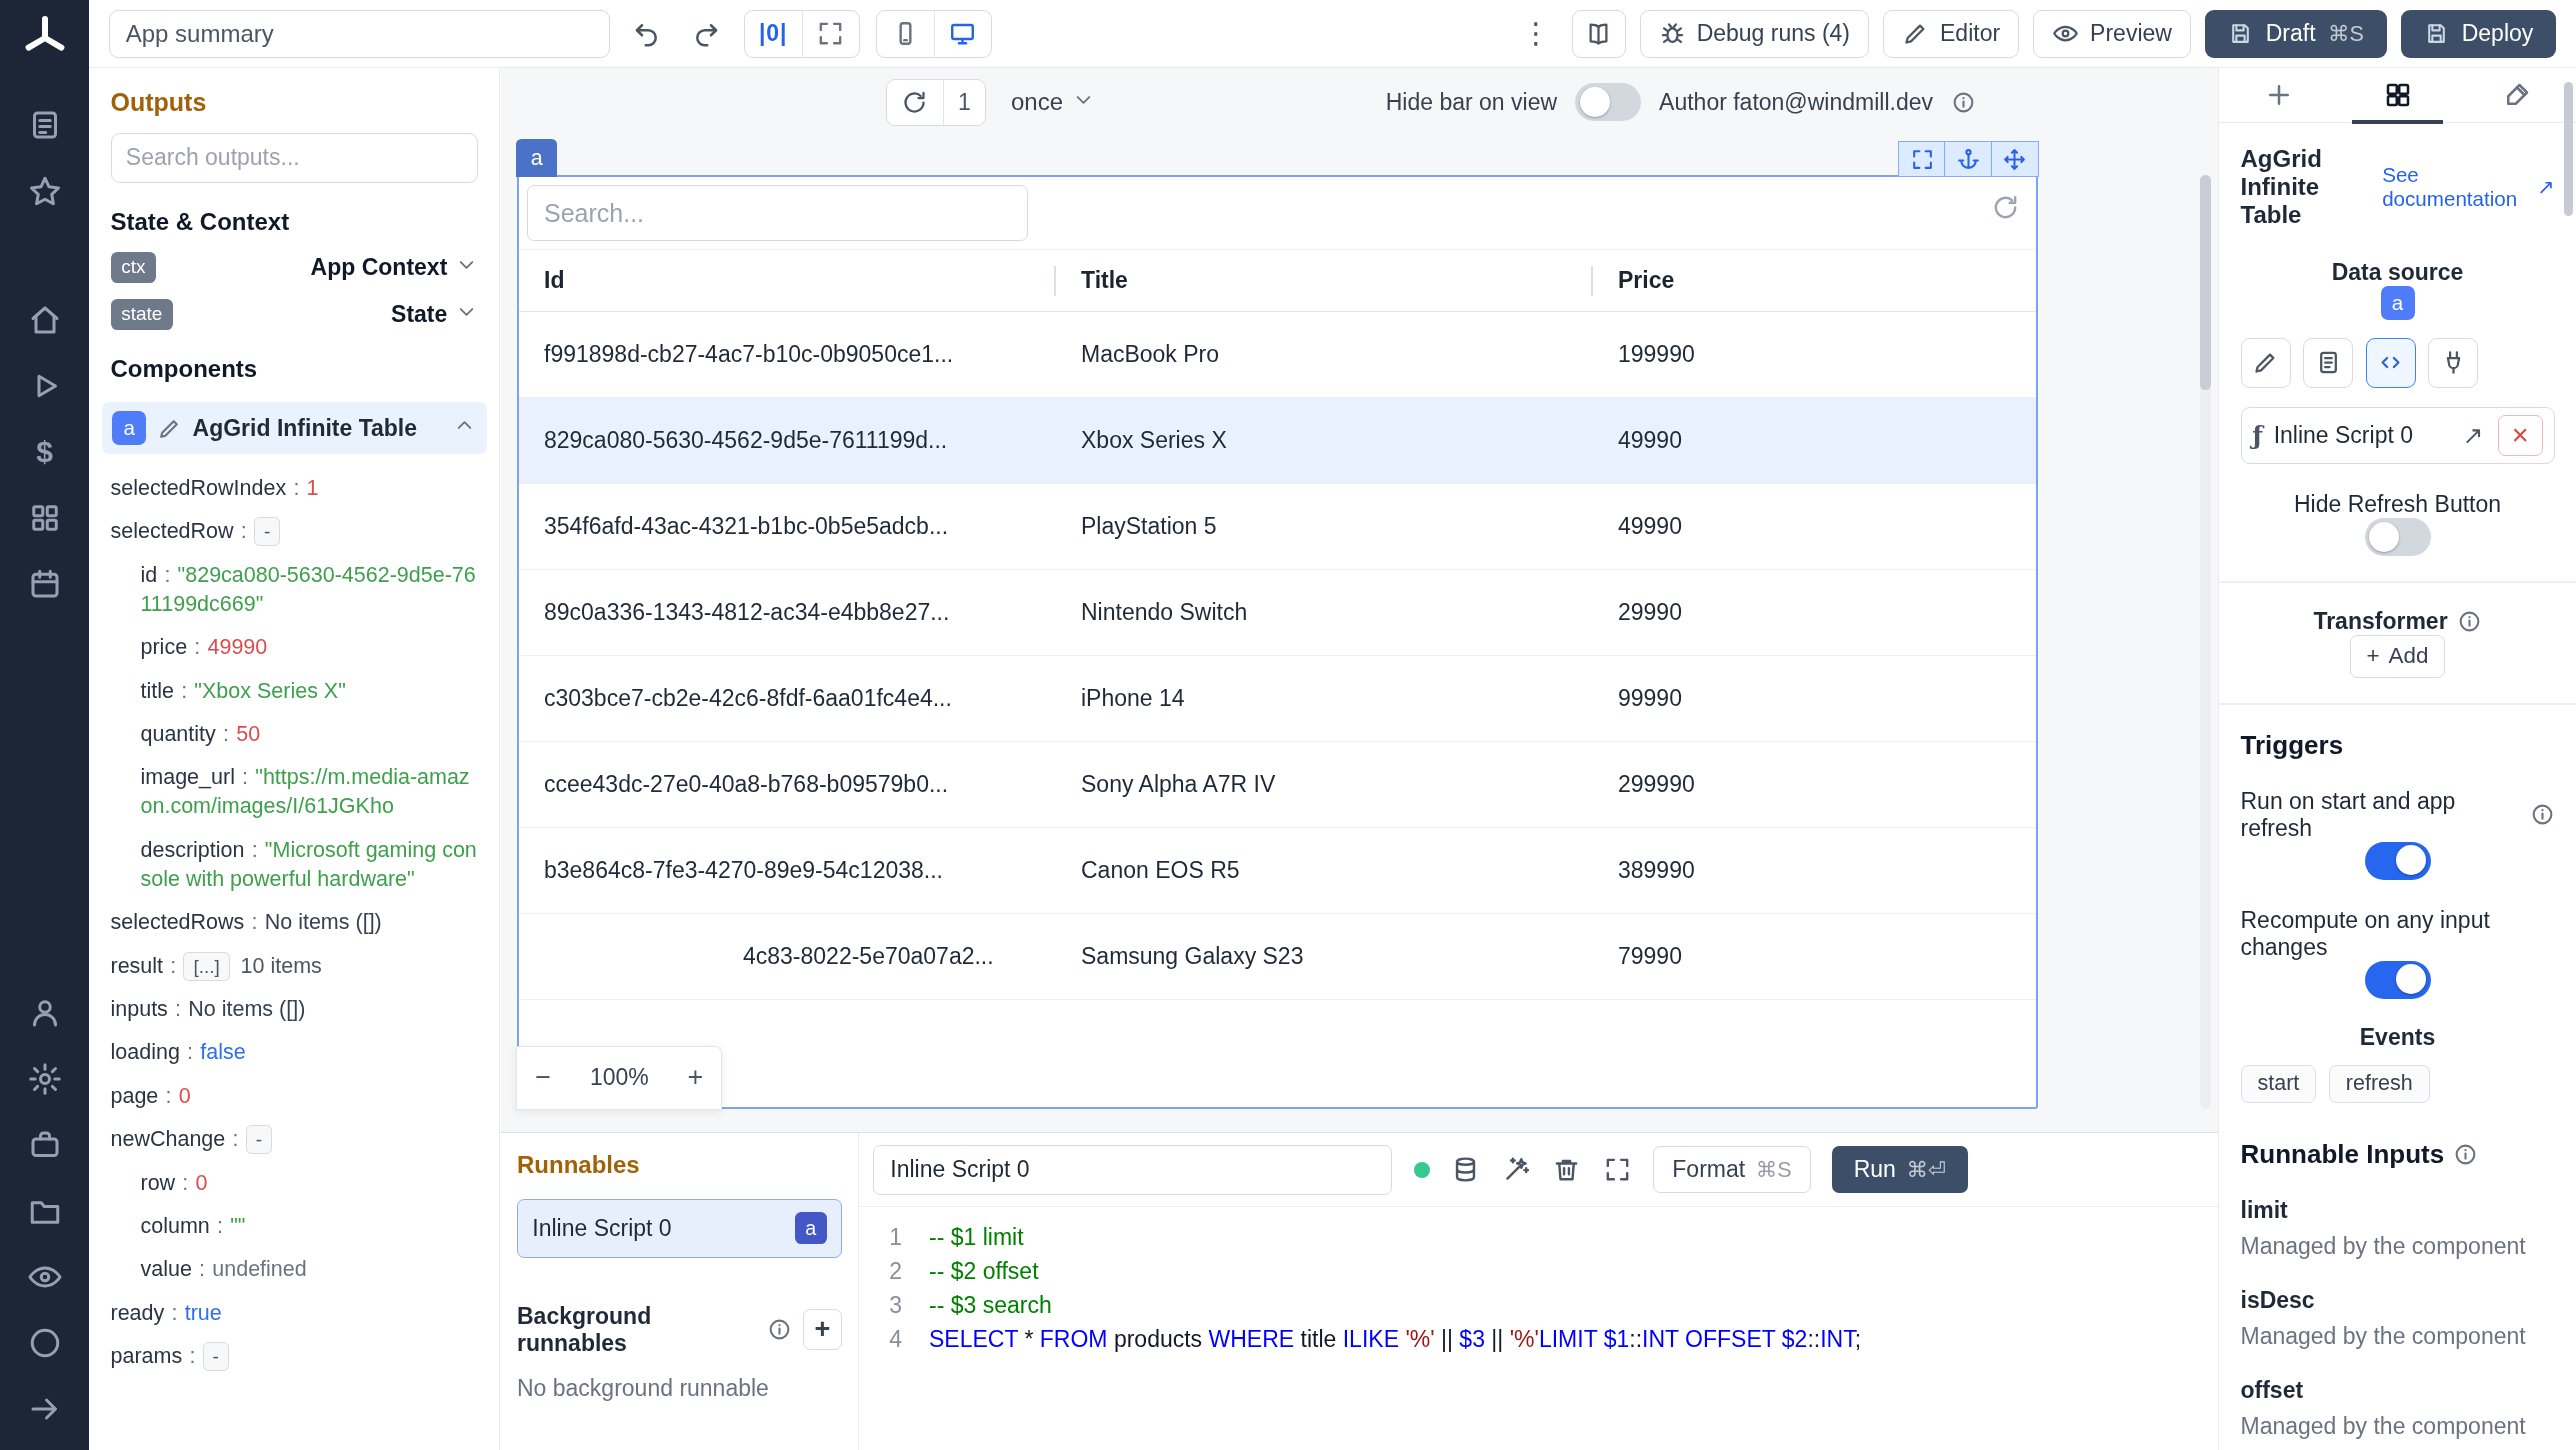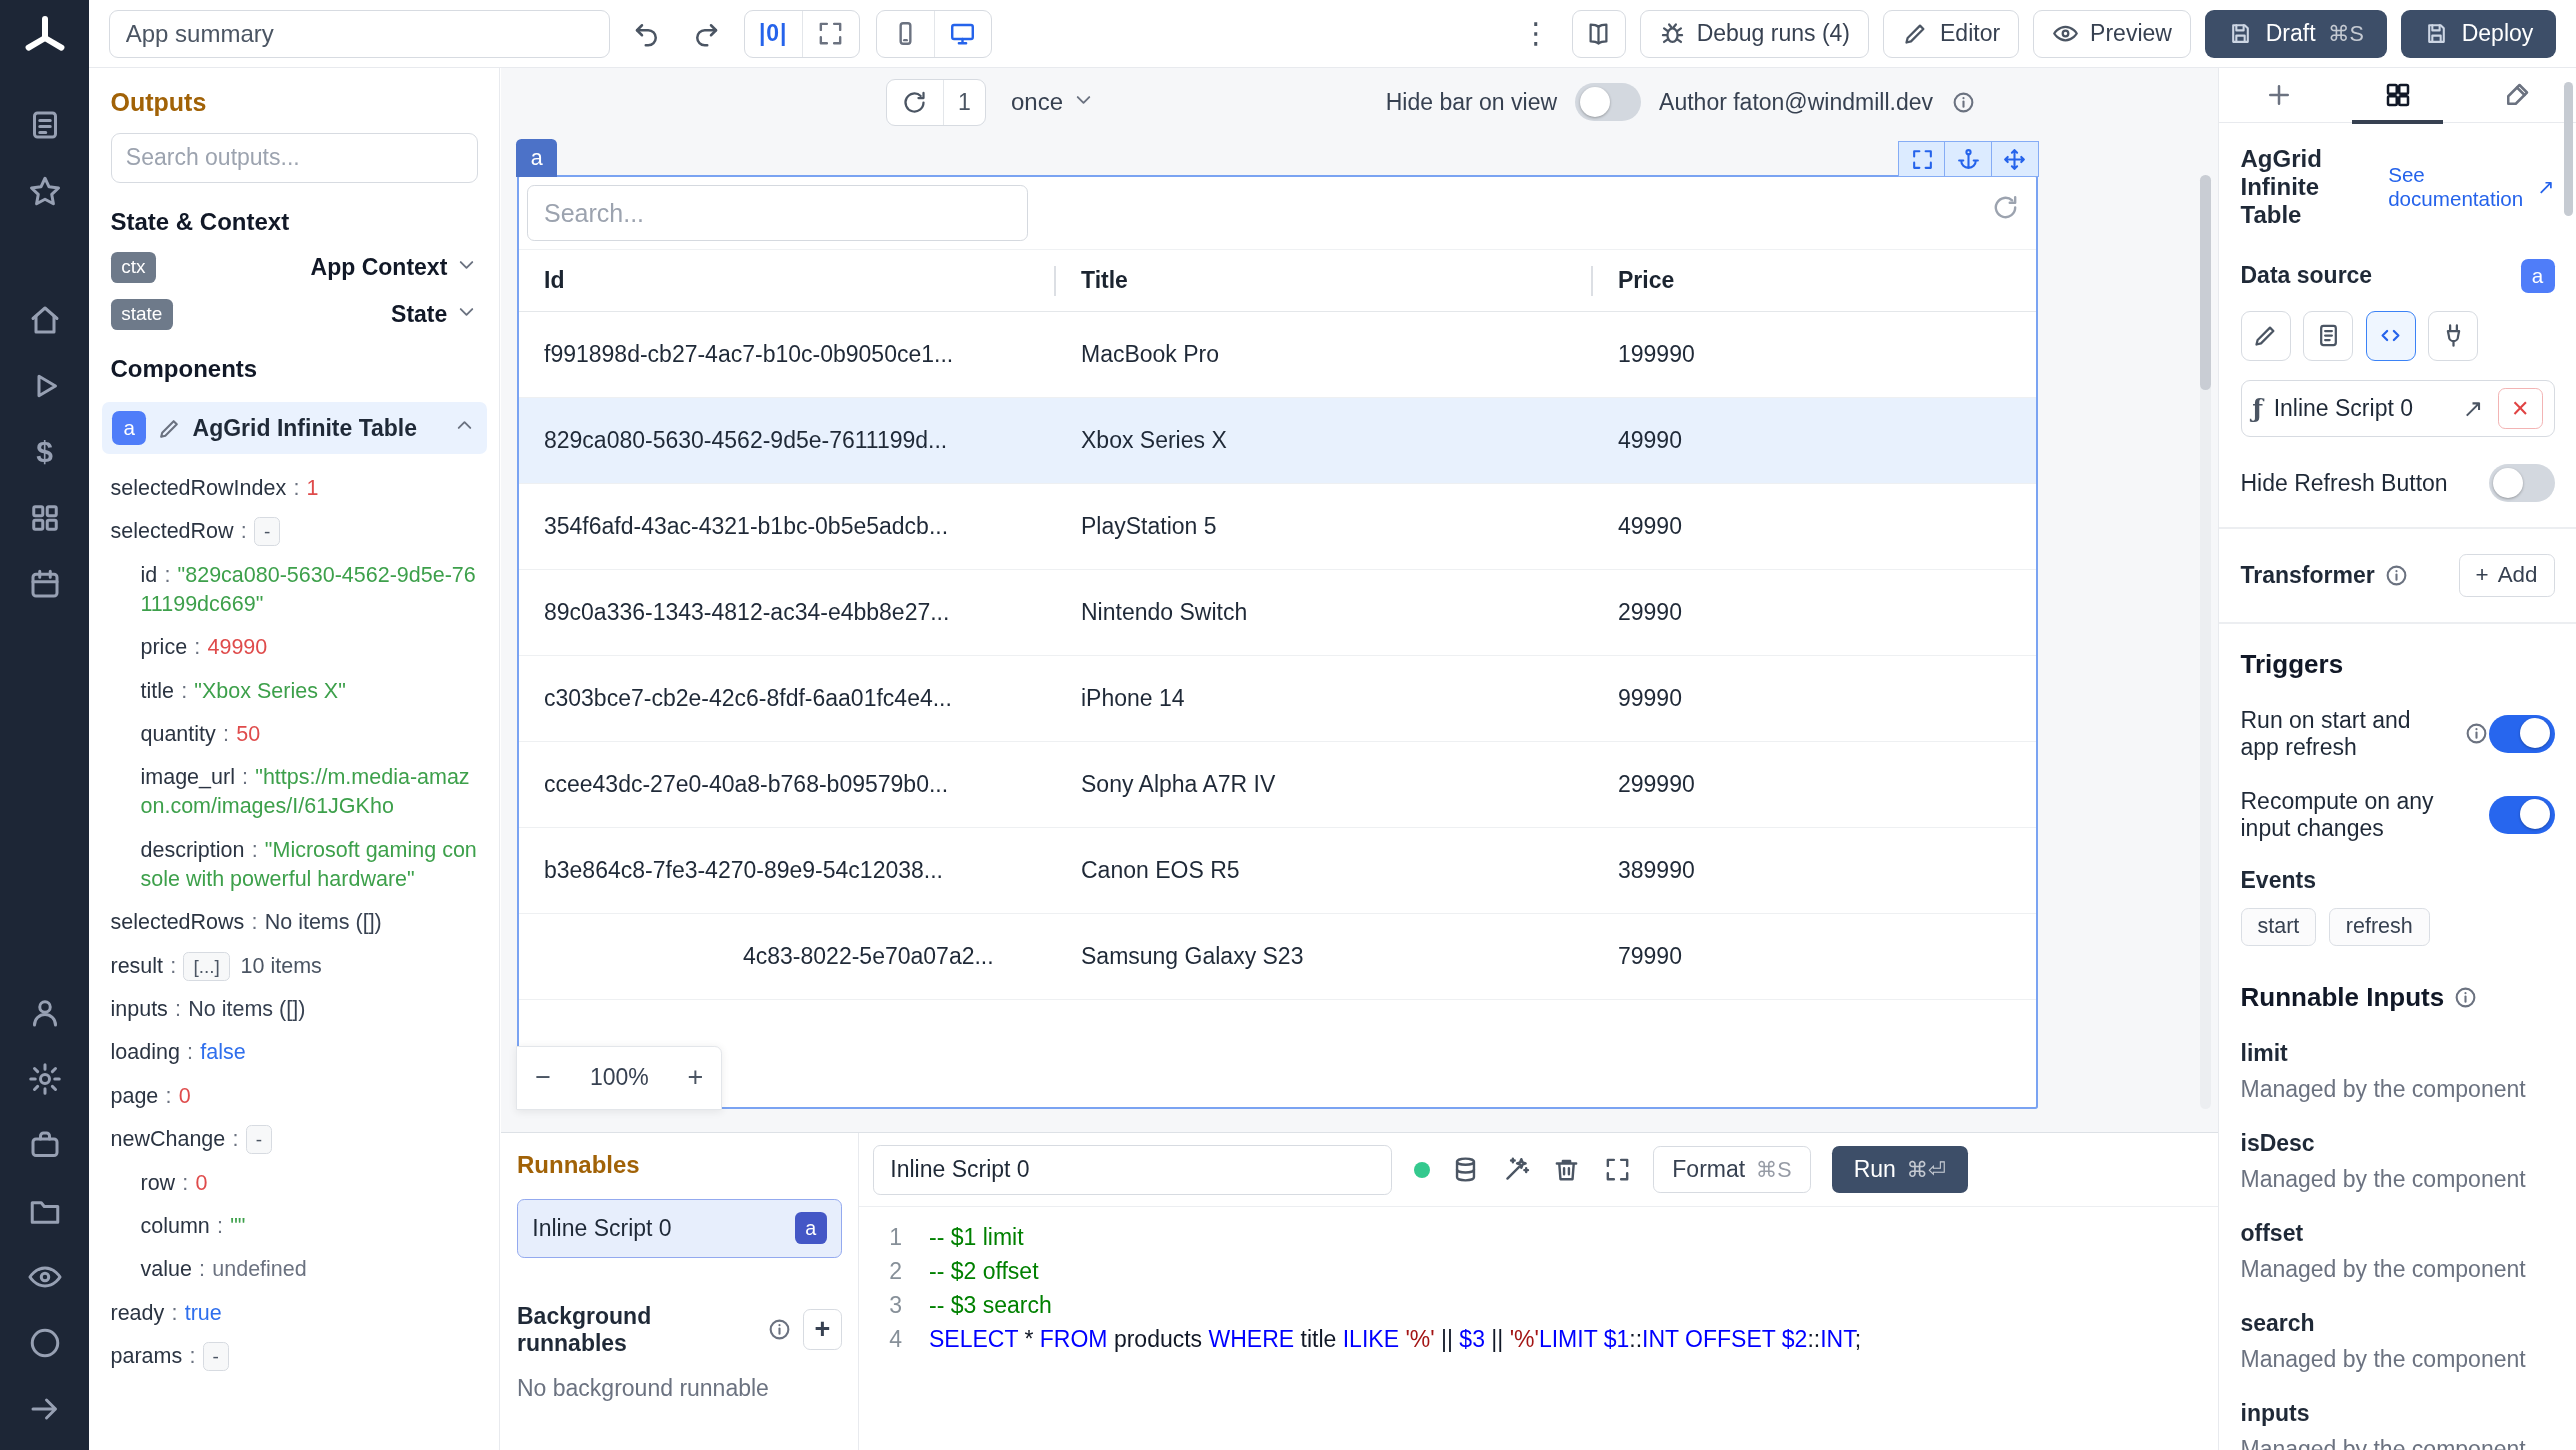--- a/index.html
+++ b/index.html
@@ -125,22 +125,22 @@
   
   .right-panel { position:absolute; right:0; top:68px; width:358px; height:1383px; background:#fff; border-left:1.8px solid #e8eaee; overflow:hidden; }
   .rp-tabs { height:55px; display:flex; border-bottom:1.8px solid #e8eaee; }
   .rp-tab { flex:1; display:flex; align-items:center; justify-content:center; color:#6b7280; position:relative; }
   .rp-tab svg { width:30px; height:30px; }
   .rp-tab.active { color:#111827; }
   .rp-tab.active::after { content:""; position:absolute; bottom:-1.8px; left:14.3px; right:14.3px; height:3.6px; background:#374151; }
   .rp-body { padding:21.5px; }
   .rp-title-row { display:flex; justify-content:space-between; align-items:center; }
   .rp-title { font-size:24px; font-weight:bold; }
-  .doc-link { color:#2563eb; font-size:20.6px; display:flex; align-items:center; gap:14px;margin-left:48px; }
-  .rp-line { display:flex; justify-content:space-between; align-items:center; margin-top:27px; }
+  .doc-link { color:#2563eb; font-size:20.6px; display:flex; align-items:center; gap:20px;margin-left:48px; }
+  .rp-line { display:flex; justify-content:space-between; align-items:center; margin-top:27px;flex-direction:column; }
   .rp-label { font-size:23px; color:#1f2937; font-weight:bold; }
   .rp-label.norm { font-weight:normal; }
   .src-icons { display:flex; gap:12.5px; margin-top:18px; }
   .src-btn { width:50px; height:50px; border:1.8px solid #d7dbe1; border-radius:9px; display:flex; align-items:center; justify-content:center; color:#4b5563; }
   .src-btn svg { width:27px; height:27px; }
   .src-btn.active { border-color:#3b82f6; background:#eff6ff; color:#2563eb; }
   .script-row { margin-top:19.7px; height:57px; border:1.8px solid #d7dbe1; border-radius:9px; display:flex; align-items:center; gap:10.7px; padding:0 10.7px; }
   .fn-glyph { font-size:25px; color:#4b5563; font-weight:bold; font-family:"DejaVu Serif",serif; }
   .x-btn { width:45px; height:41px; border:1.8px solid #f3b4b4; border-radius:7.2px; color:#e04343; display:flex; align-items:center; justify-content:center; font-size:29px; margin-left:3.6px; }
   .ext-ic { margin-left:auto; color:#4b5563; font-size:25px; }

